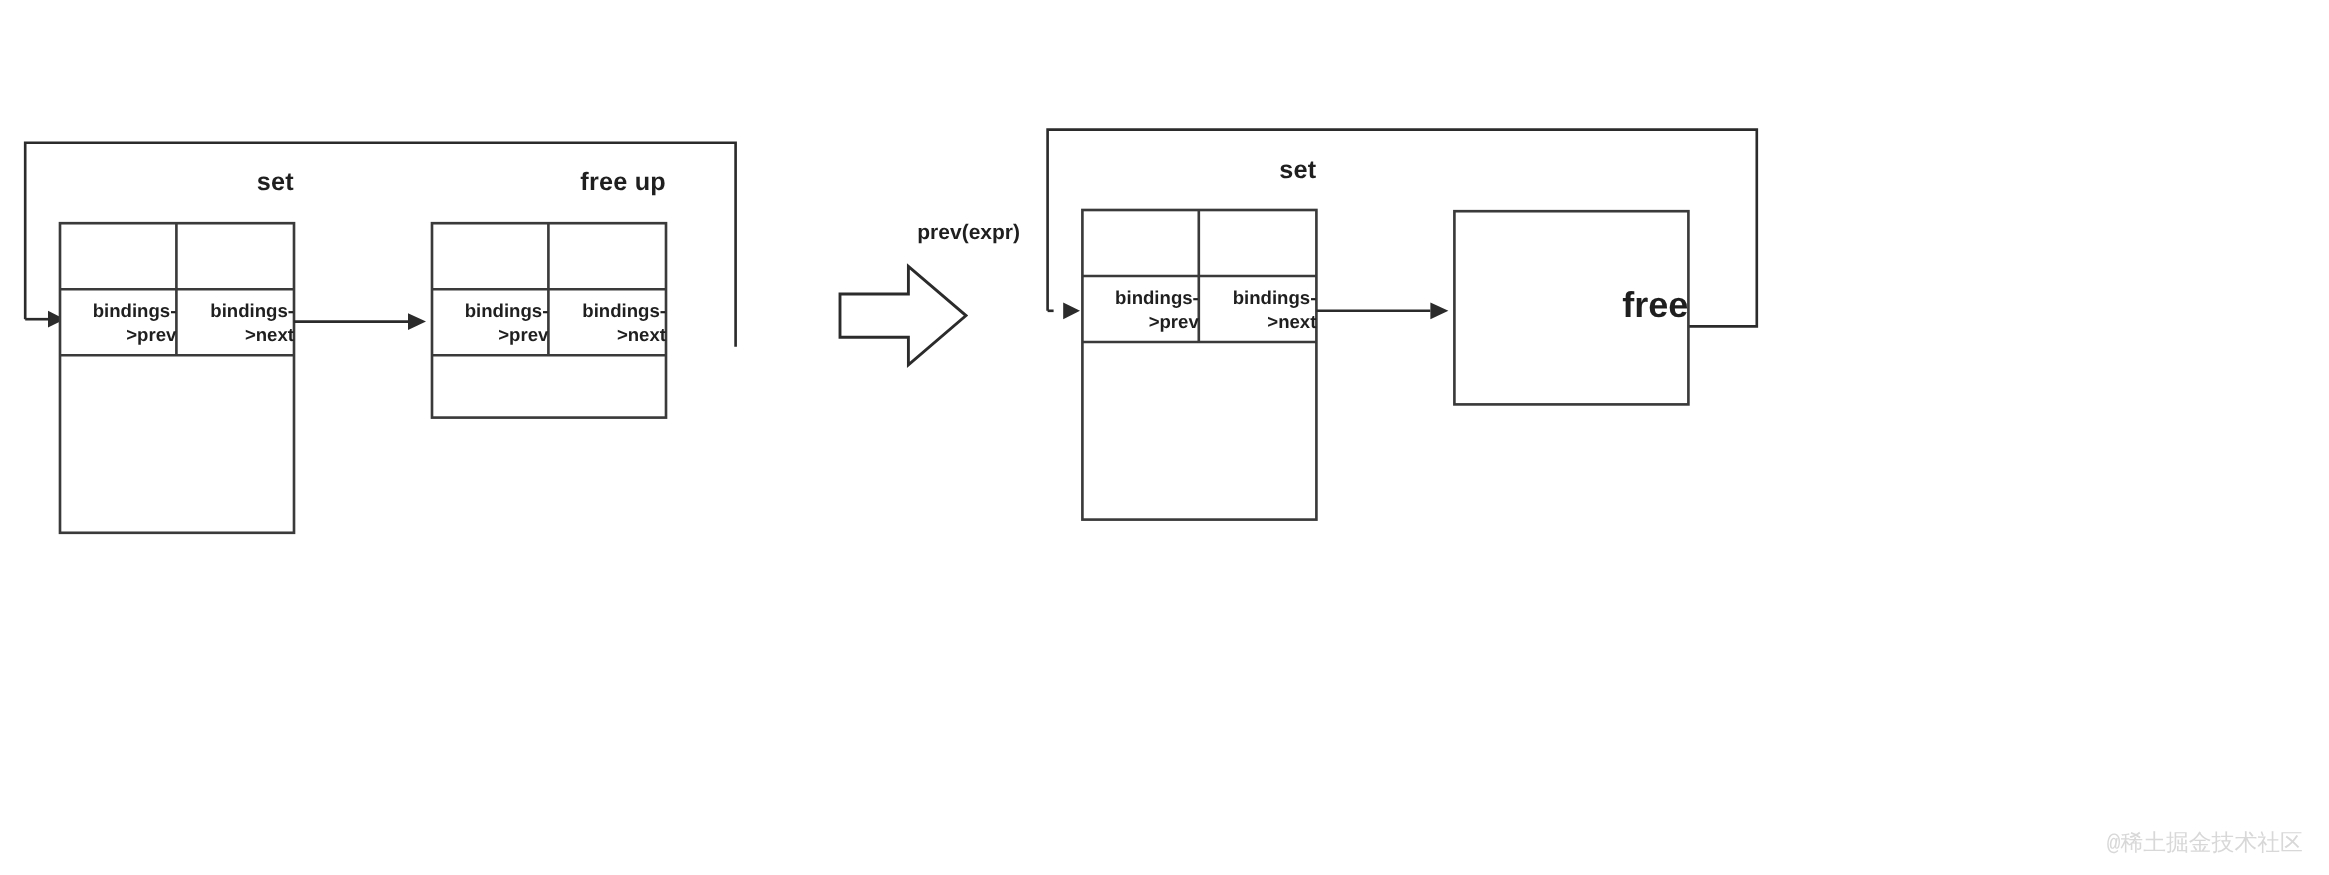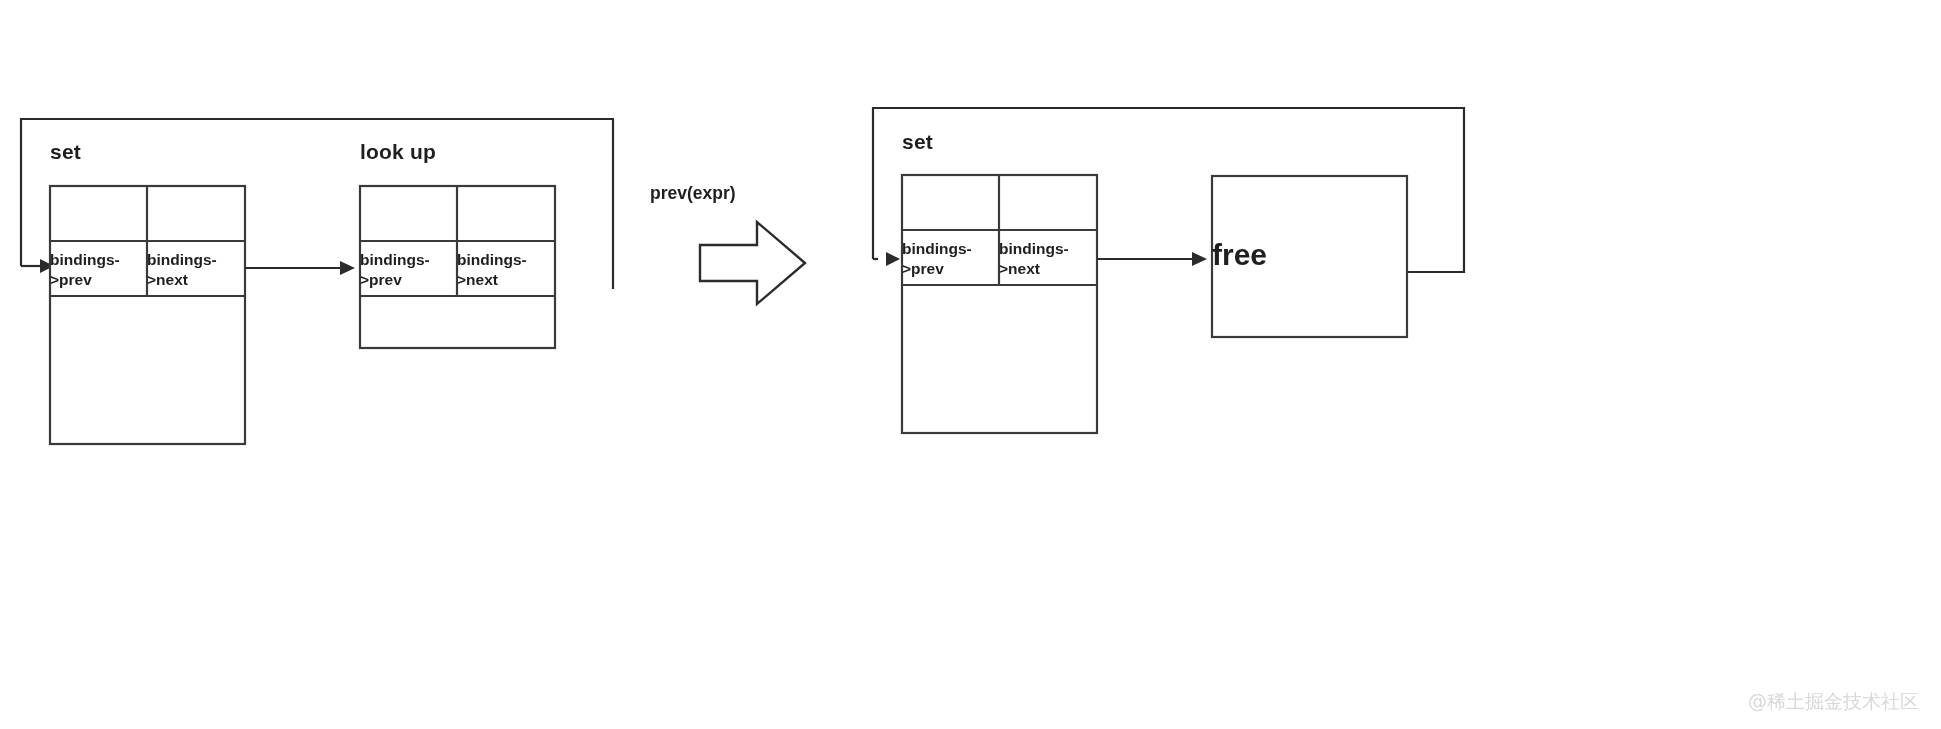--- a/index.html
+++ b/index.html
@@ -49,21 +49,21 @@
   }
   .blockarrow {
     fill: #ffffff;
     stroke: #2b2b2b;
     stroke-width: 2.4;
     stroke-linejoin: miter;
   }
   .label {
     position: absolute;
     white-space: pre;
-    text-align: left;
+    text-align: right;
     color: #1f1f1f;
     user-select: none;
   }
   .group-title {
     font-size: 21px;
     font-weight: bold;
     letter-spacing: 0.2px;
   }
   .cell-text {
     font-size: 15.5px;
@@ -145,21 +145,21 @@
 
     <g>
       <line class="arrowline" x1="1097" y1="259" x2="1192" y2="259"></line>
       <polygon class="arrowhead" points="1192,252 1207,259 1192,266"></polygon>
     </g>
 
   </svg>
 
   <div class="label group-title" style="left:50px; top:140px; width:195px;">set</div>
 
-  <div class="label group-title" style="left:360px; top:140px; width:195px;">look up</div>
+  <div class="label group-title" style="left:360px; top:140px; width:195px;">free up</div>
 
   <div class="label cell-text" style="left:50px; top:250px; width:97px;">bindings-
 &gt;prev</div>
 
   <div class="label cell-text" style="left:147px; top:250px; width:98px;">bindings-
 &gt;next</div>
 
   <div class="label cell-text" style="left:360px; top:250px; width:97px;">bindings-
 &gt;prev</div>
 
@@ -171,15 +171,15 @@
   <div class="label group-title" style="left:902px; top:130px; width:195px;">set</div>
 
   <div class="label cell-text" style="left:902px; top:239px; width:97px;">bindings-
 &gt;prev</div>
 
   <div class="label cell-text" style="left:999px; top:239px; width:98px;">bindings-
 &gt;next</div>
 
   <div class="label free-label" style="left:1212px; top:238px; width:195px;">free</div>
 
-  <div class="watermark" style="right:22px; bottom:14px;">@稀土掘金技术社区</div>
+  <div class="watermark" style="right:22px; bottom:14px;font-family:Liberation Mono, monospace;">@稀土掘金技术社区</div>
 
 </div>
 
 </body></html>

